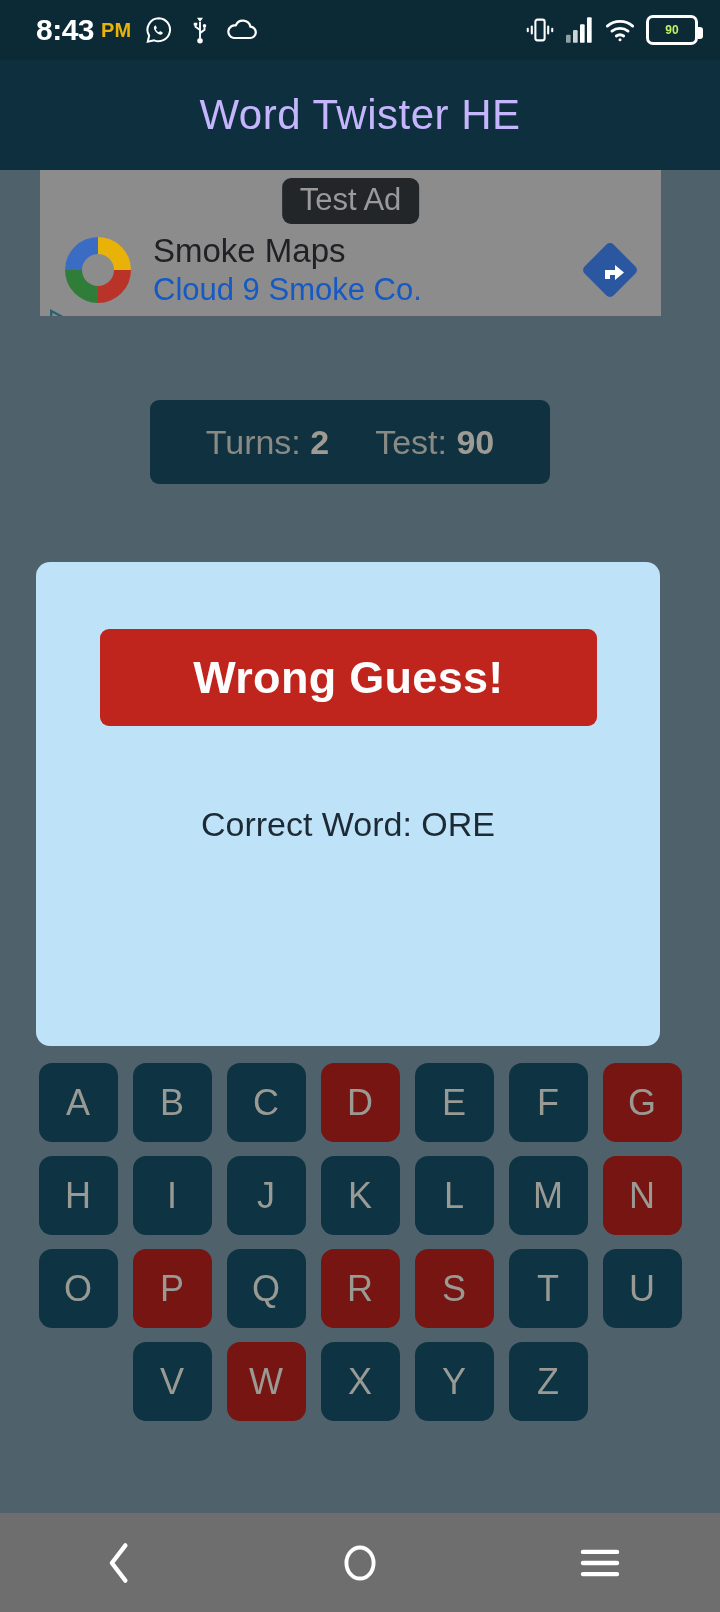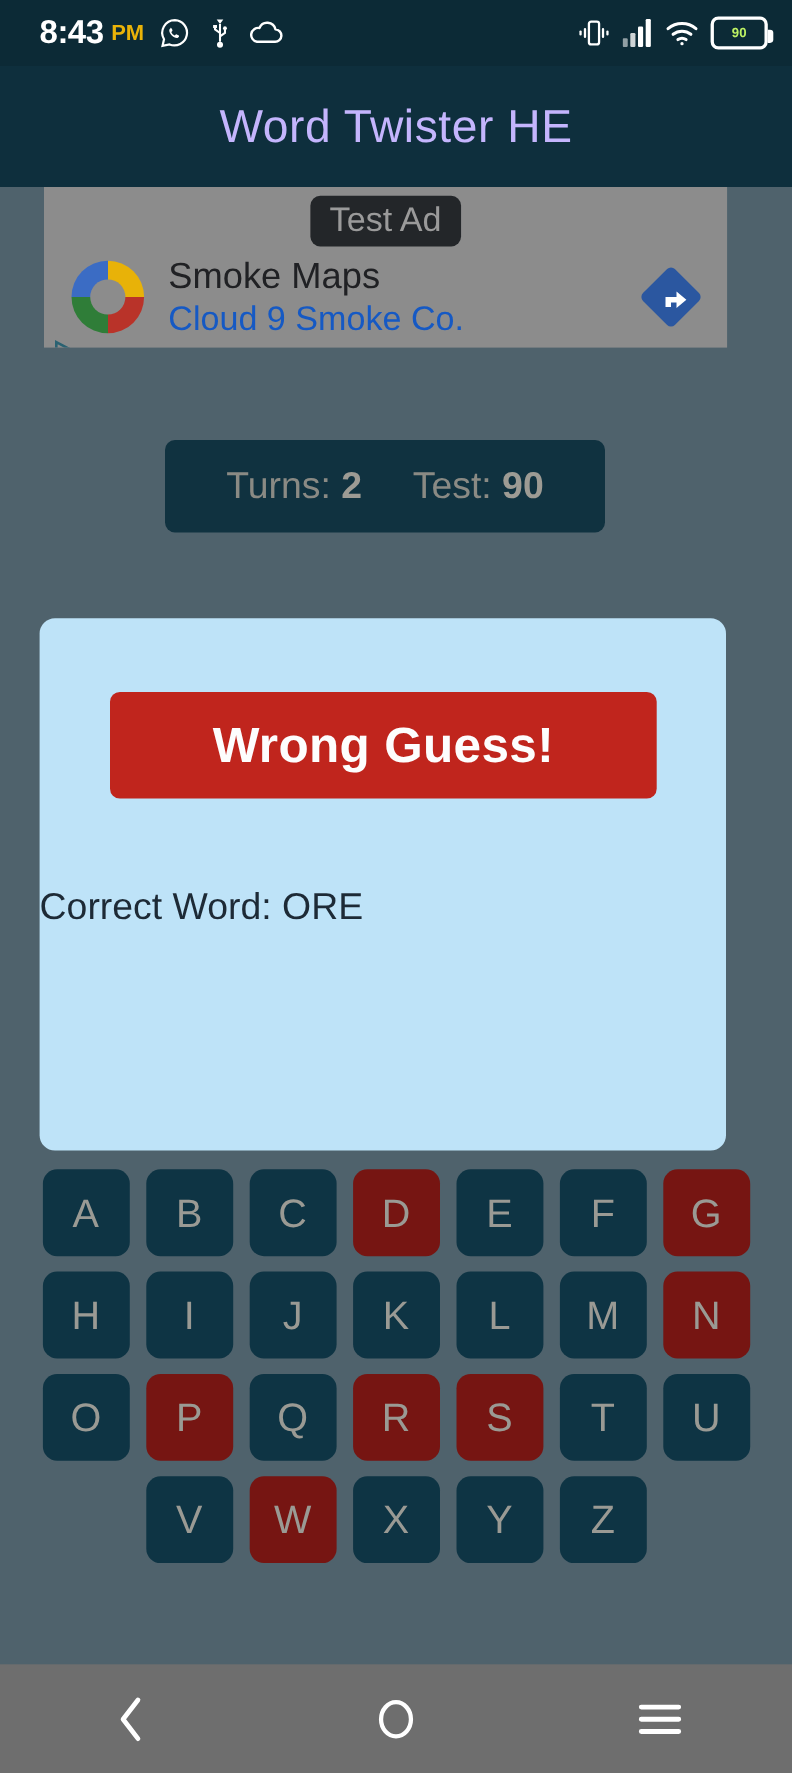--- a/index.html
+++ b/index.html
@@ -240,21 +240,21 @@
     color: #fdfdfd;
     font-size: 45px;
     font-weight: 700;
     letter-spacing: 0.3px;
   }
   #correct-word {
     position: absolute;
     top: 243px;
     left: 0;
     width: 100%;
-    text-align: left;
+    text-align: center;
     color: #1d2a36;
     font-size: 34px;
   }
   #next-word-btn {
     position: absolute;
     top: 345px;
     left: 360px;
     width: 218px;
     height: 95px;
     background: #1b6b88;

